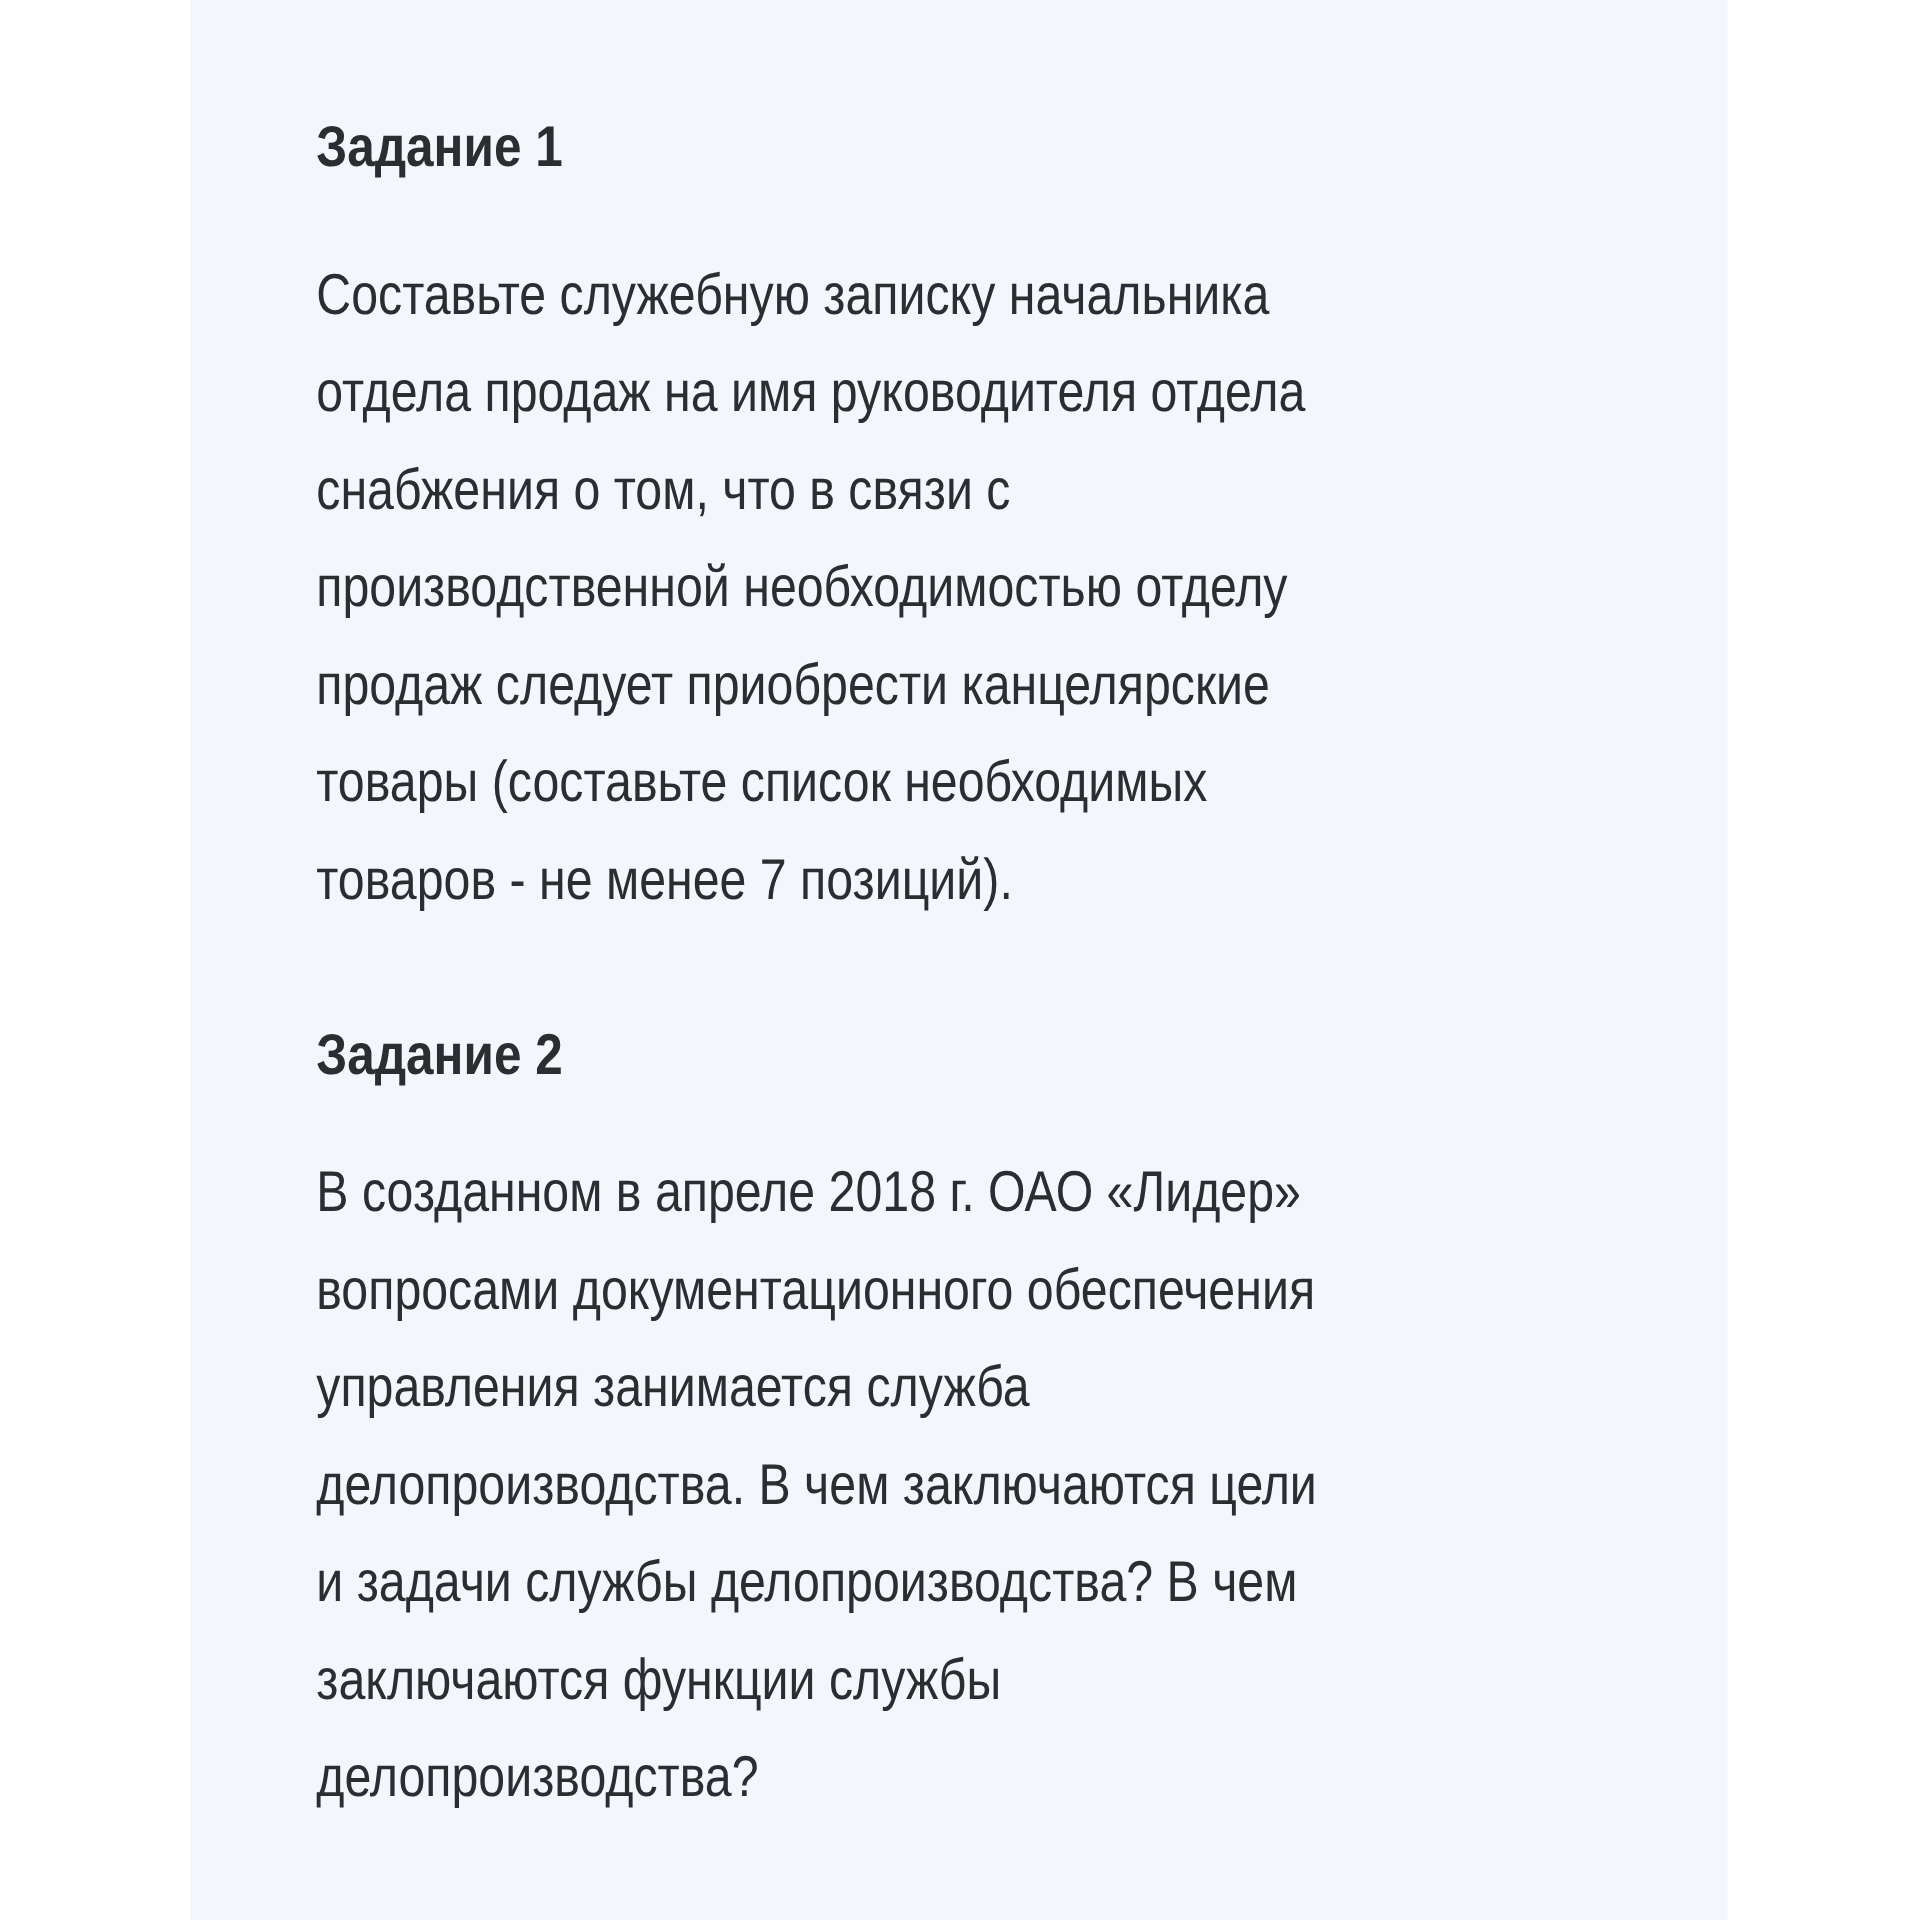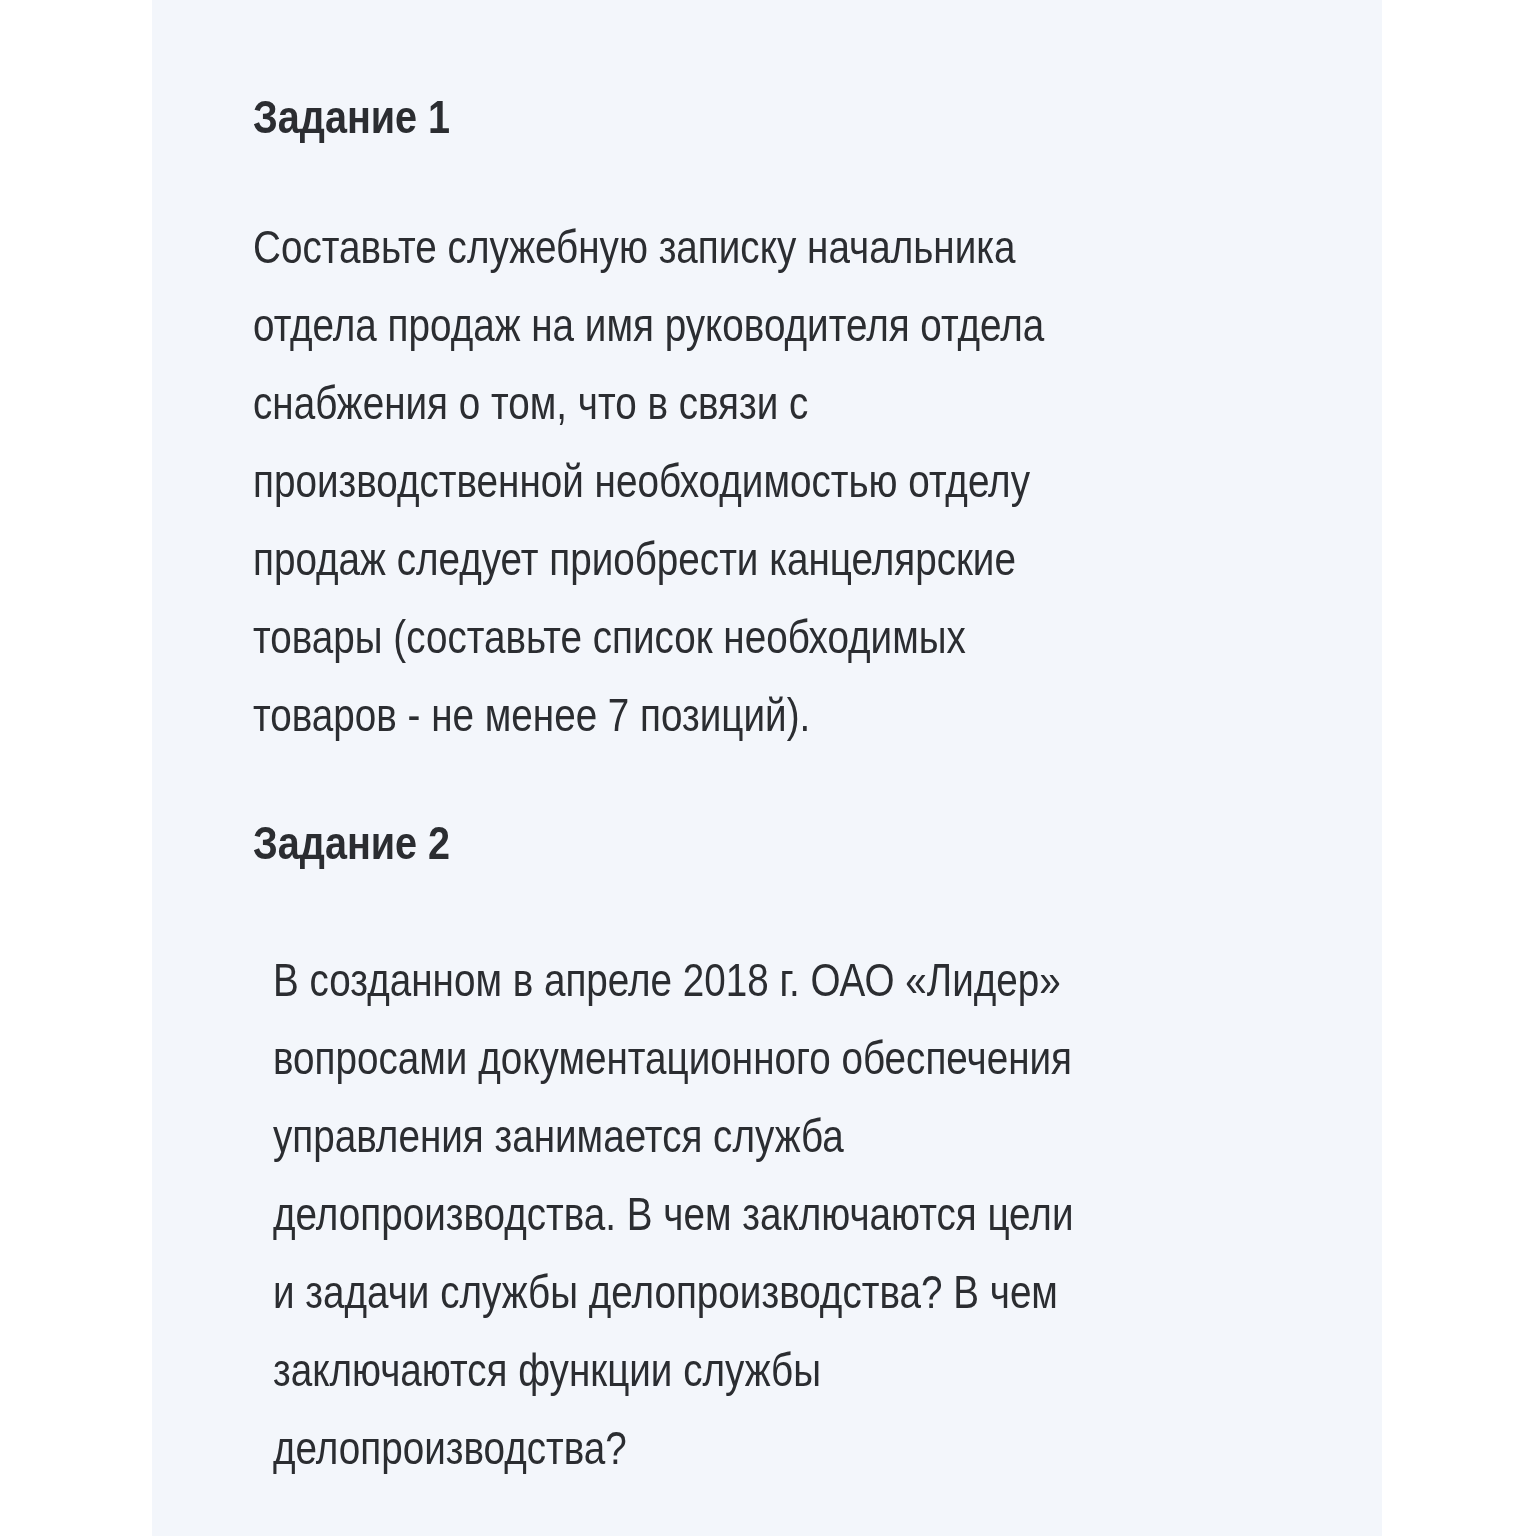--- a/index.html
+++ b/index.html
@@ -23,33 +23,33 @@
     transform-origin: left center; transform: scaleX(0.84); display: block;
   }
 </style>
 </head>
 <body>
 
 <div class="panel"></div>
 
 <div class="block heading" style="top:94px;">Задание 1</div>
 
-<div class="block para" style="top:208px;">
+<div class="block para" style="top:196px;">
   <span class="line">Составьте служебную записку начальника</span>
   <span class="line">отдела продаж на имя руководителя отдела</span>
   <span class="line">снабжения о том, что в связи с</span>
   <span class="line">производственной необходимостью отделу</span>
   <span class="line">продаж следует приобрести канцелярские</span>
   <span class="line">товары (составьте список необходимых</span>
   <span class="line">товаров - не менее 7 позиций).</span>
 </div>
 
 <div class="block heading" style="top:820px;">Задание 2</div>
 
-<div class="block para" style="top:941px;margin-left:20px;">
+<div class="block para" style="top:914px;">
   <span class="line">В созданном в апреле 2018 г. ОАО «Лидер»</span>
   <span class="line">вопросами документационного обеспечения</span>
   <span class="line">управления занимается служба</span>
   <span class="line">делопроизводства. В чем заключаются цели</span>
   <span class="line">и задачи службы делопроизводства? В чем</span>
   <span class="line">заключаются функции службы</span>
   <span class="line">делопроизводства?</span>
 </div>
 
 </body></html>

